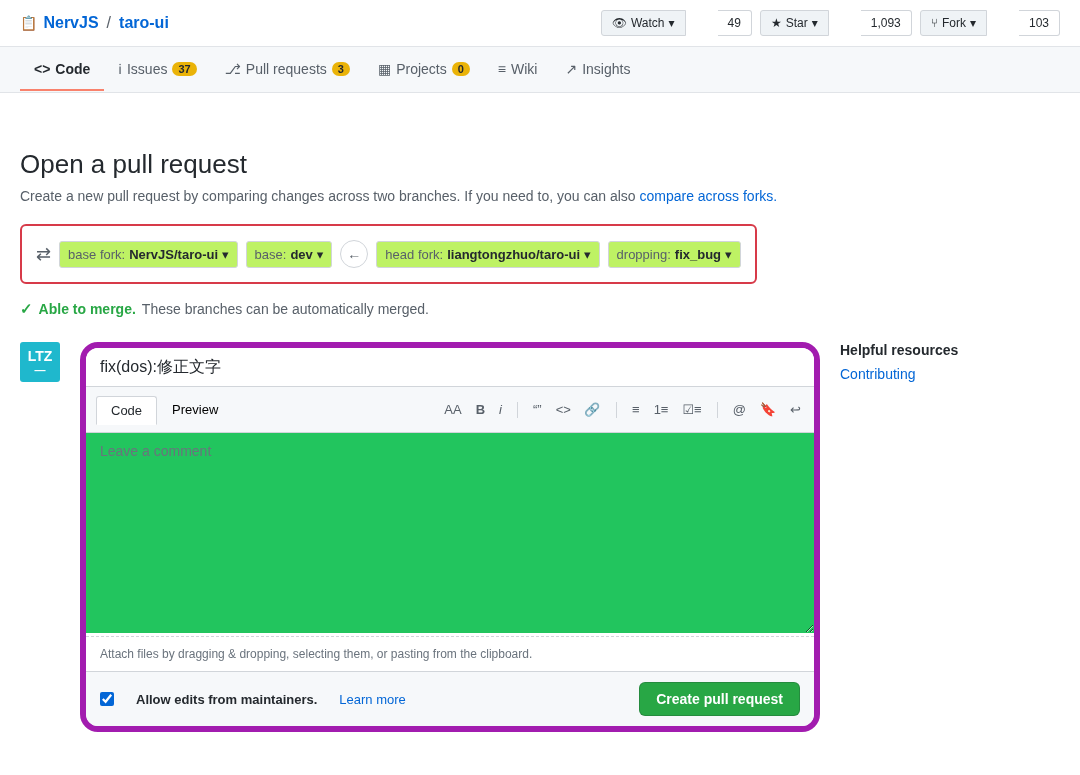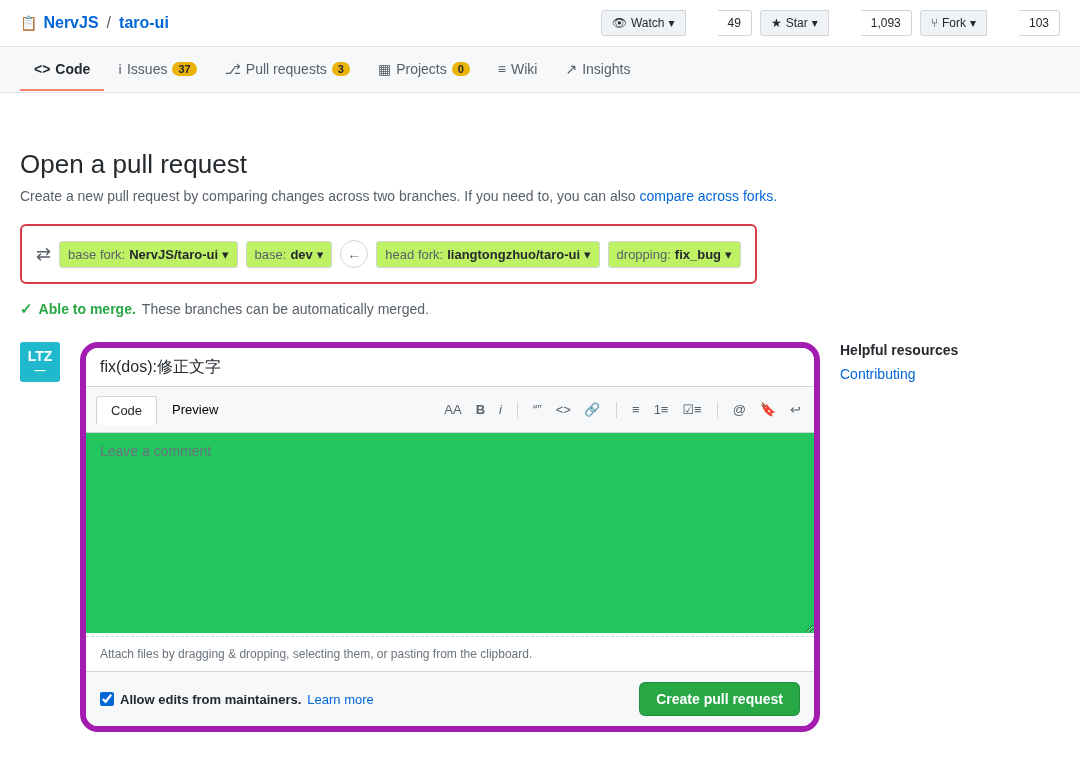--- a/index.html
+++ b/index.html
@@ -327,21 +327,21 @@
       display: flex;
       align-items: center;
       justify-content: space-between;
       padding: 10px 14px;
       background: #f6f8fa;
       border-top: 1px solid #d1d5da;
     }
     .allow-edits {
       display: flex;
       align-items: center;
-      gap: 6px;
+      gap: 22px;
       font-size: 13px;
     }
     .checkbox {
       width: 14px;
       height: 14px;
       accent-color: #0366d6;
     }
     .allow-edits label { font-weight: 600; }
     .allow-edits a {
       color: #0366d6;

